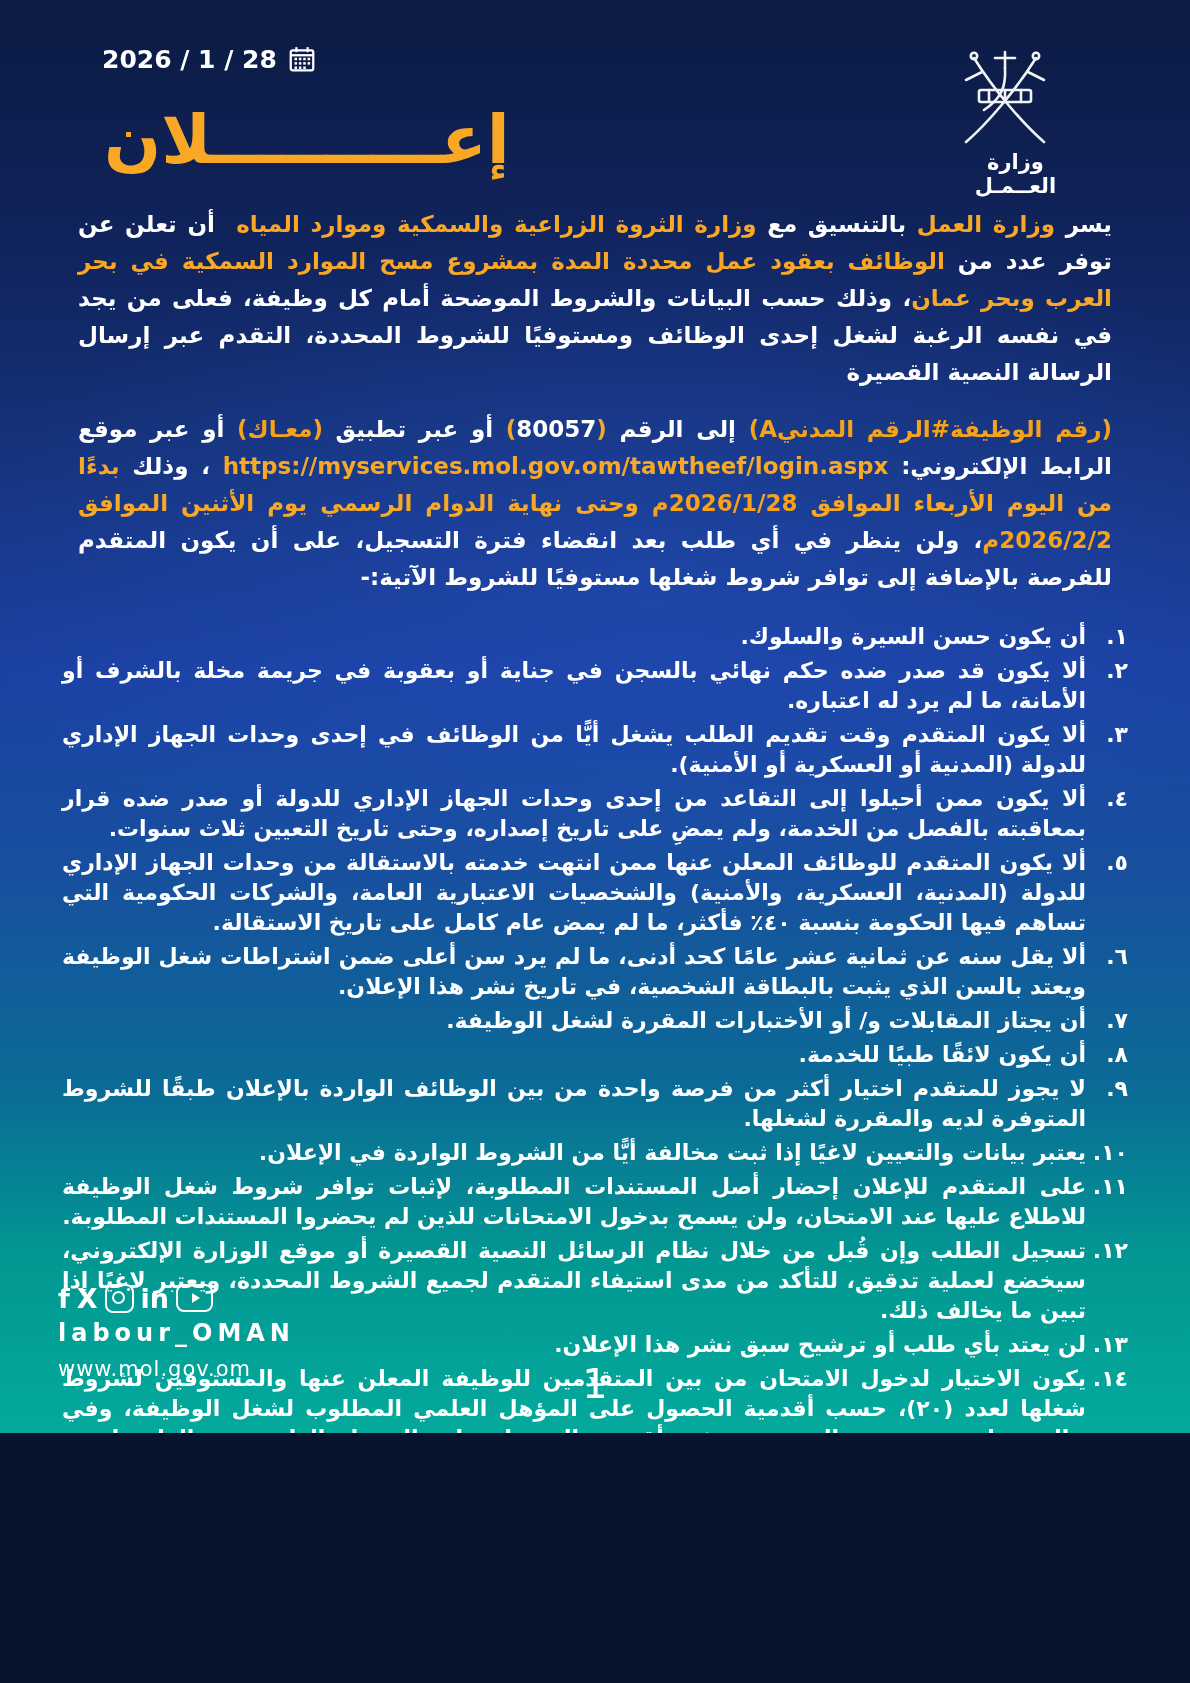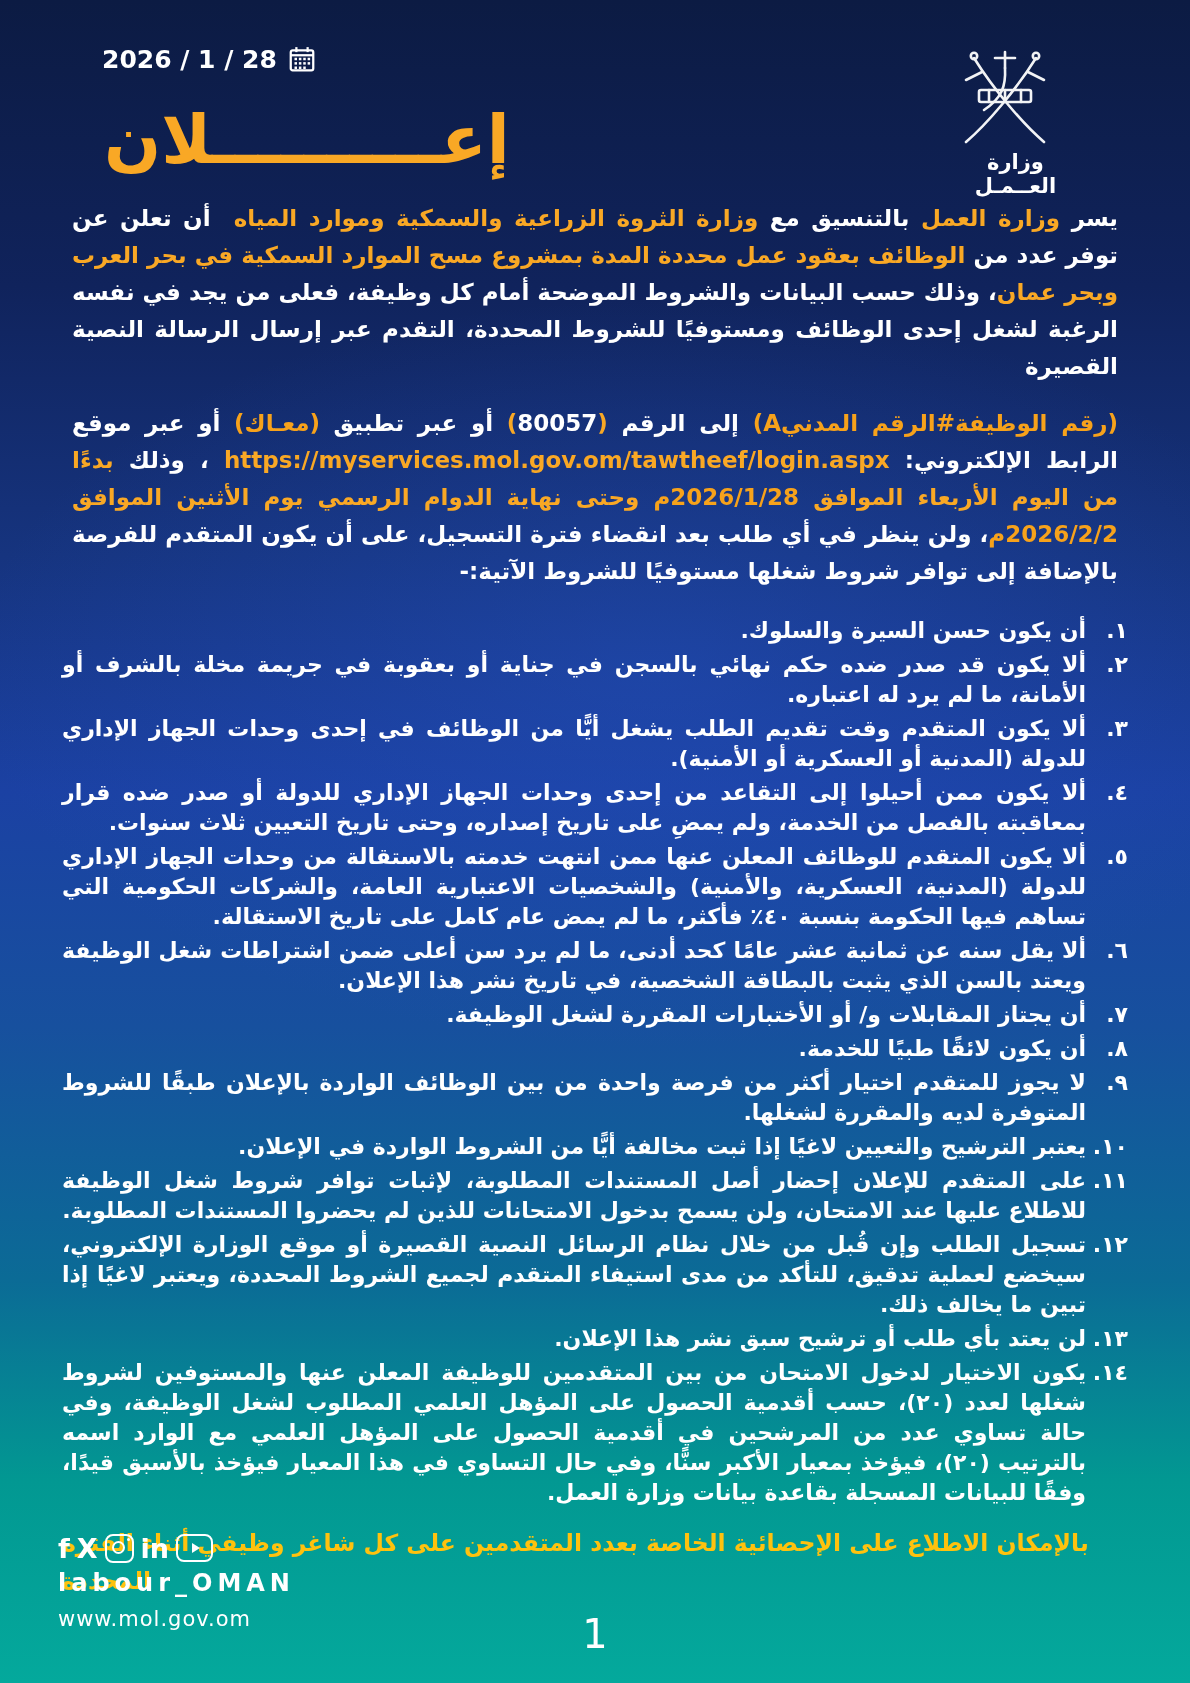--- a/index.html
+++ b/index.html
@@ -1,18 +1,18 @@
 <!DOCTYPE html>
 <html lang="ar" dir="rtl"><head>
 <meta charset="utf-8">
 <style>
   html,body{margin:0;padding:0;background:#08132e;}
   .page{
     position:relative;
-    width:1190px;height:1683px;
+    width:1190px;height:1433px;
     margin:0 auto;
     overflow:hidden;
     direction:rtl;
     font-family:"DejaVu Sans",sans-serif;
     color:#fff;
     background:
       radial-gradient(ellipse 950px 520px at 55% 40%, rgba(38,84,196,.40), rgba(38,84,196,0) 72%),
       linear-gradient(180deg,#0C1B43 0%,#10235C 17%,#16347F 33%,#1B41A3 47%,#17509E 61%,#0B6B96 76%,#029892 88%,#04A99C 100%);
   }
   
@@ -24,21 +24,21 @@
   .doc-title{
     position:absolute;top:62px;left:104px;
     color:#F9A825;font-size:67px;font-weight:bold;line-height:1;
     letter-spacing:0;
   }
   .emblem-wrap{position:absolute;top:46px;right:112px;width:146px;text-align:center;}
   .ministry-name{font-size:21px;font-weight:bold;margin-top:0;letter-spacing:1px;margin-left:21px;}
   
   .main{padding:190px 62px 0 62px;}
   .lead{
-    margin:10px;font-size:23px;line-height:37px;font-weight:700;
+    margin:16px;font-size:23px;line-height:37px;font-weight:700;
     text-align:justify;
   }
   .lead + .lead{margin-top:20px;}
   .seg{white-space:pre-wrap;}
   .w{color:#ffffff;}
   .y{color:#F9A825;}
   .yb{color:#F7A21B;font-weight:800;}
   
   .conditions{margin-top:26px;font-size:22px;line-height:30px;font-weight:700;}
   .cond-item{display:flex;margin-bottom:4px;}
@@ -168,21 +168,21 @@
         <span class="cond-text">أن يكون لائقًا طبيًا للخدمة.</span>
       </div>
 
       <div class="cond-item">
         <span class="cond-num">٩.</span>
         <span class="cond-text">لا يجوز للمتقدم اختيار أكثر من فرصة واحدة من بين الوظائف الواردة بالإعلان طبقًا للشروط المتوفرة لديه والمقررة لشغلها.</span>
       </div>
 
       <div class="cond-item">
         <span class="cond-num">١٠.</span>
-        <span class="cond-text">يعتبر الترشيح والتعيين لاغيًا إذا ثبت مخالفة أيًّا من الشروط الواردة في الإعلان.</span>
+        <span class="cond-text">يعتبر بيانات والتعيين لاغيًا إذا ثبت مخالفة أيًّا من الشروط الواردة في الإعلان.</span>
       </div>
 
       <div class="cond-item">
         <span class="cond-num">١١.</span>
         <span class="cond-text">على المتقدم للإعلان إحضار أصل المستندات المطلوبة، لإثبات توافر شروط شغل الوظيفة للاطلاع عليها عند الامتحان، ولن يسمح بدخول الامتحانات للذين لم يحضروا المستندات المطلوبة.</span>
       </div>
 
       <div class="cond-item">
         <span class="cond-num">١٢.</span>
         <span class="cond-text">تسجيل الطلب وإن قُبل من خلال نظام الرسائل النصية القصيرة أو موقع الوزارة الإلكتروني، سيخضع لعملية تدقيق، للتأكد من مدى استيفاء المتقدم لجميع الشروط المحددة، ويعتبر لاغيًا إذا تبين ما يخالف ذلك.</span>

